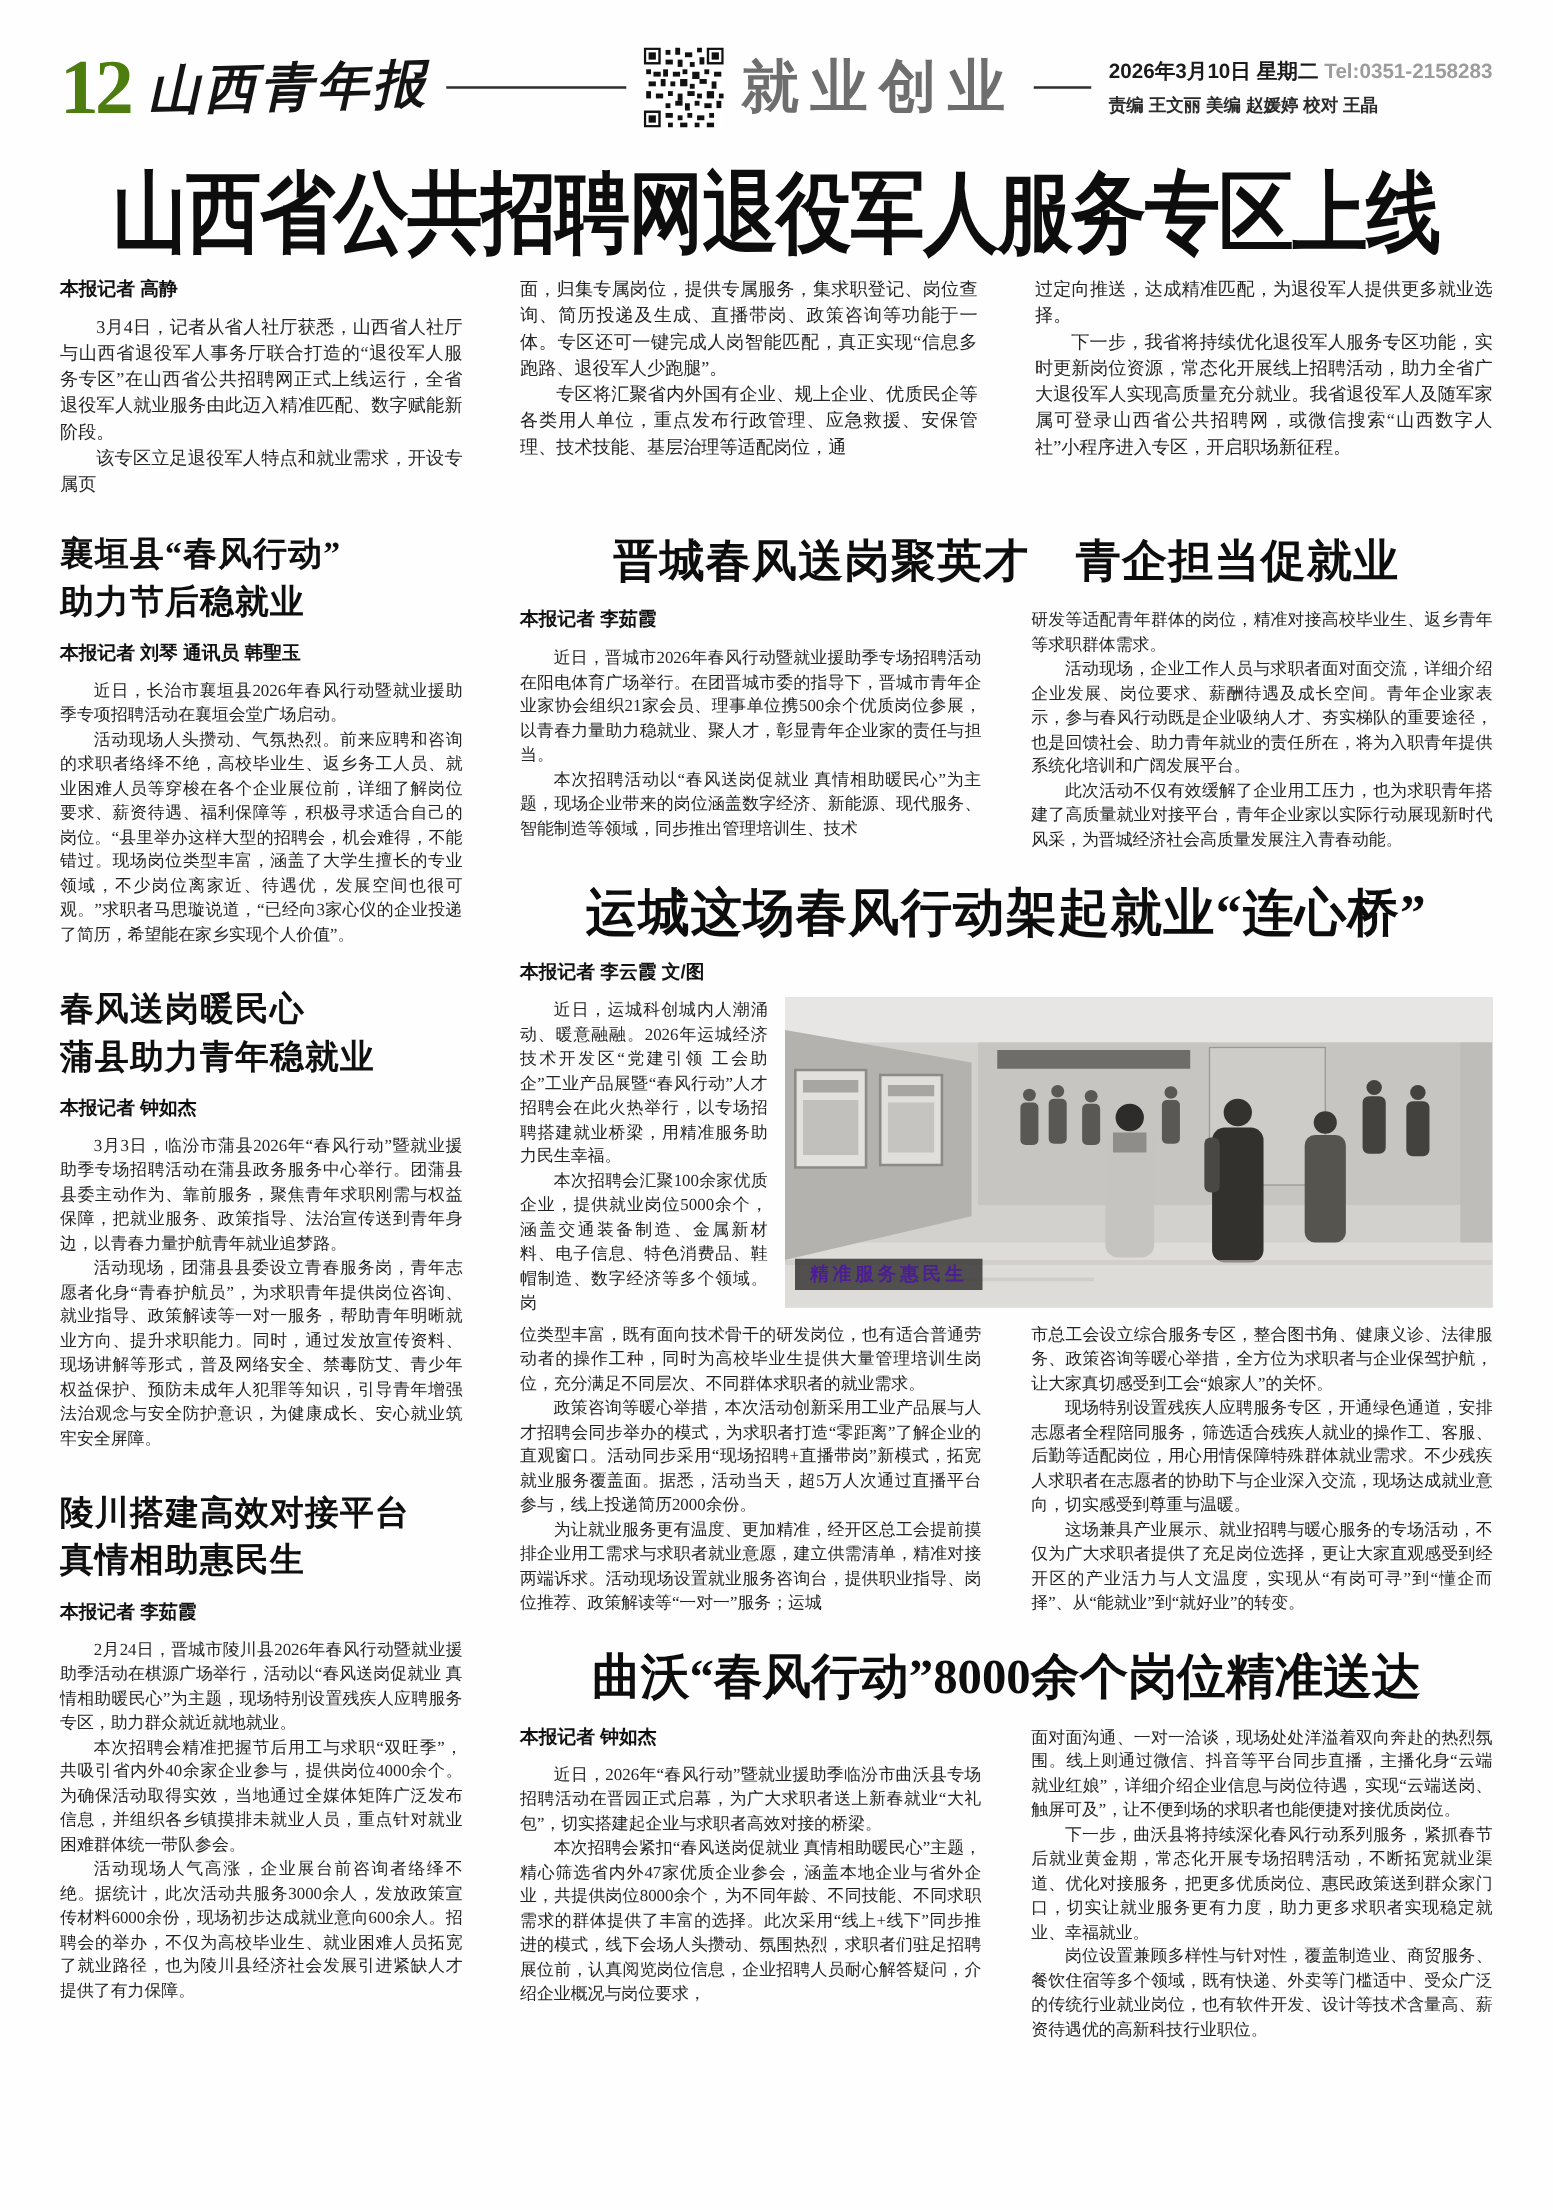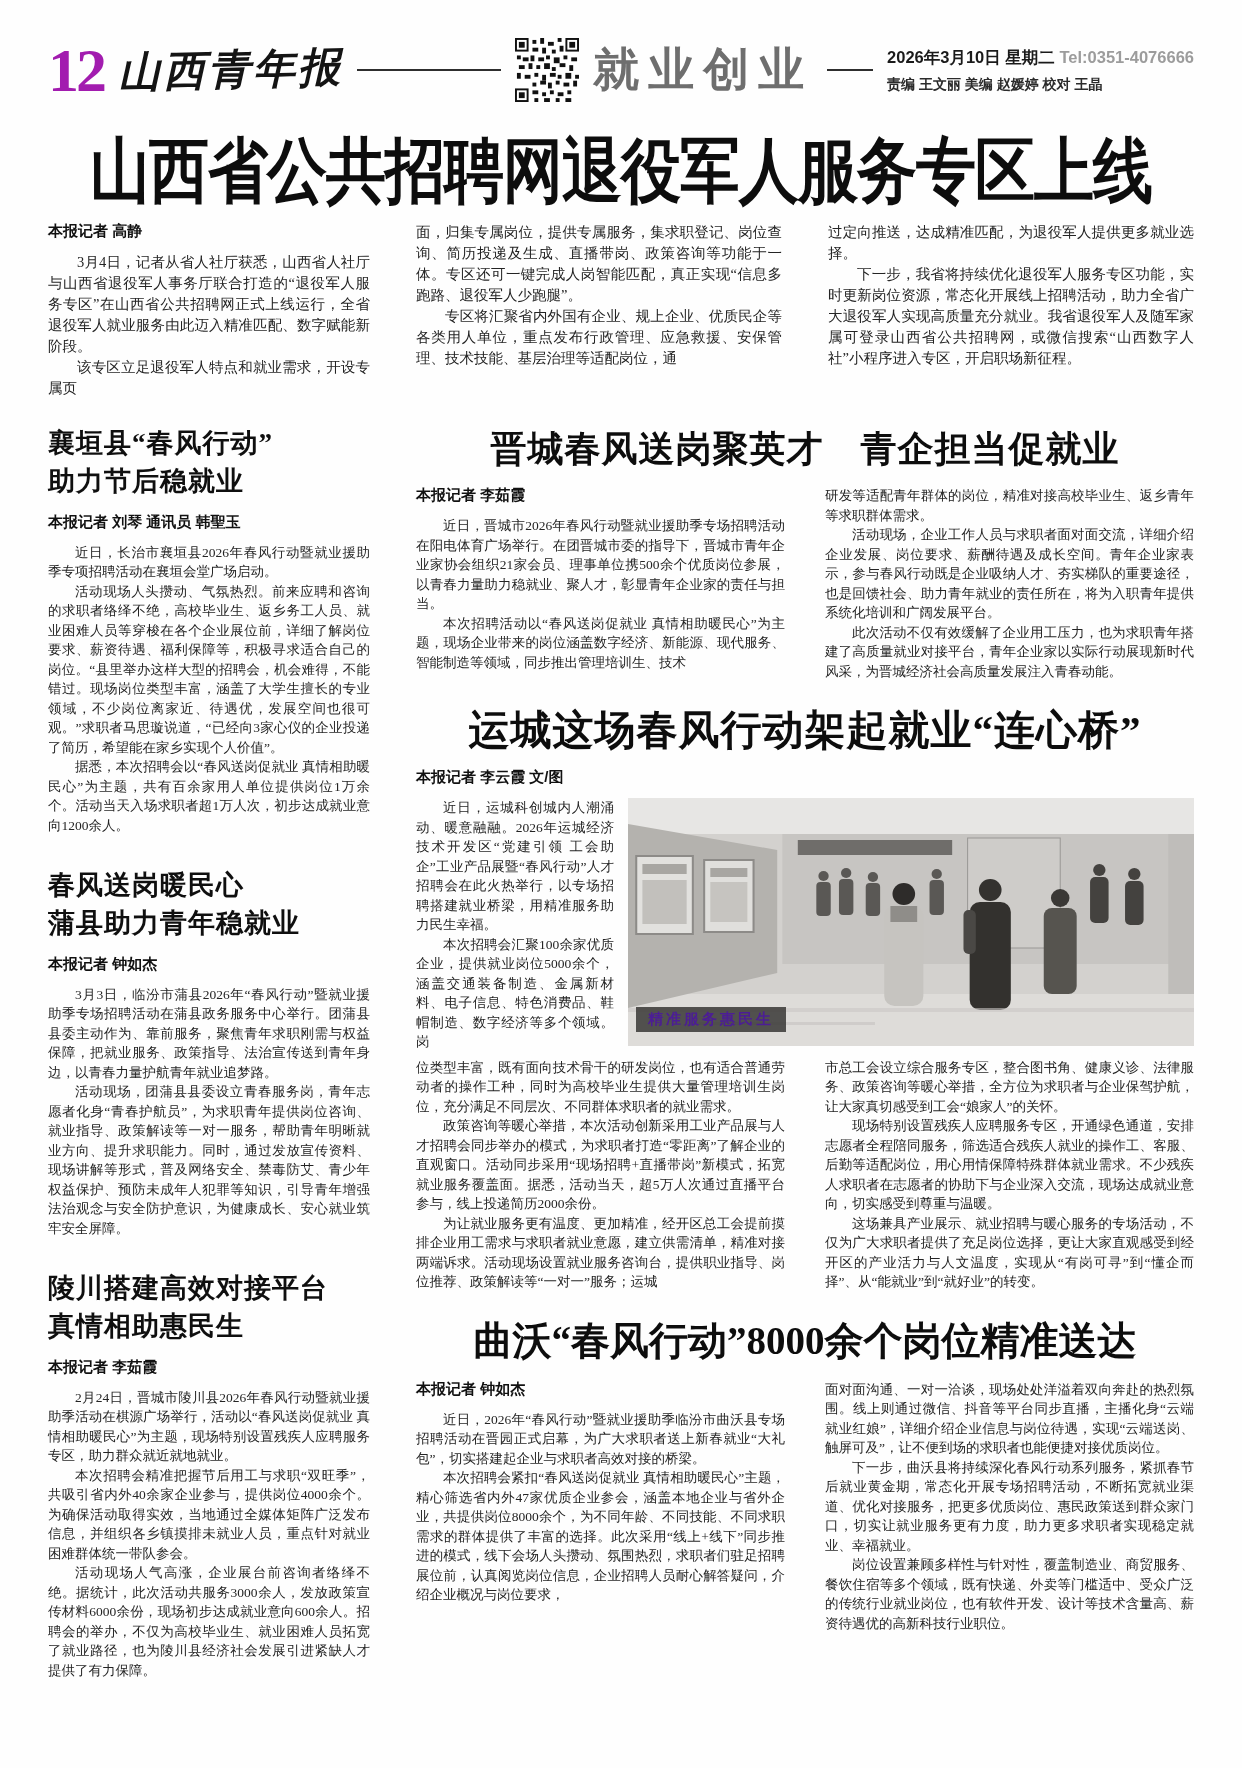--- a/index.html
+++ b/index.html
@@ -3,21 +3,21 @@
 <meta charset="utf-8">
 <style>
   html,body{margin:0;padding:0;background:#e8e8e8;}
   .page{
     width:1242px;height:1768px;margin:0 auto;background:#fefefe;
     box-sizing:border-box;padding:28px 48px 20px;position:relative;overflow:hidden;
     font-family:"Liberation Serif","DejaVu Serif",serif;color:#1e1e1e;
   }
   
   .masthead{display:flex;align-items:center;gap:14px;height:84px;}
-  .page-num{font-size:62px;font-weight:700;color:#a21caf;letter-spacing:-3px;line-height:1;}
+  .page-num{font-size:62px;font-weight:700;color:#4d7c0f;letter-spacing:-3px;line-height:1;}
   .logo{font-size:42px;font-weight:900;font-style:italic;letter-spacing:3px;white-space:nowrap;
         transform:rotate(-1.5deg);color:#141414;}
   .rule{height:2px;background:#2e2e2e;}
   .rule-long{flex:1.1;}
   .rule-short{flex:0.35;}
   .qr{width:64px;height:64px;flex:0 0 auto;}
   .section-title{font-size:46px;font-weight:900;color:#6e6e6e;letter-spacing:9px;white-space:nowrap;line-height:1;}
   .issue-info{flex:0 0 auto;min-width:258px;line-height:1.8;font-family:"Liberation Sans","DejaVu Sans",sans-serif;}
   .issue-line1{font-size:16.5px;font-weight:700;color:#1a1a1a;white-space:nowrap;}
   .issue-line1 .tel{color:#9c9c9c;font-weight:600;}
@@ -131,21 +131,21 @@
             <rect x="28" y="2" width="3" height="3"></rect>
             <rect x="2" y="28" width="3" height="3"></rect>
           </g>
       </svg>
     </div>
     <div class="section-title">就业创业</div>
     <div class="rule rule-short"></div>
     <div class="issue-info">
       <div class="issue-line1">
         <span>2026年3月10日 星期二</span>
-        <span class="tel">Tel:0351-4076666</span>
+        <span class="tel">Tel:0351-2158283</span>
       </div>
       <div class="issue-line2">责编 王文丽 美编 赵媛婷 校对 王晶</div>
     </div>
   </header>
 
   <h1 class="lead-title">山西省公共招聘网退役军人服务专区上线</h1>
 
   <section class="lead-cols">
     <div class="col">
       <div class="byline">本报记者 高静</div>
@@ -165,21 +165,20 @@
   <div class="content">
 
     <aside class="left-rail">
 
       <article class="rail-article">
         <h2 class="rail-title">襄垣县“春风行动”
 助力节后稳就业</h2>
         <div class="byline">本报记者 刘琴 通讯员 韩聖玉</div>
         <p>近日，长治市襄垣县2026年春风行动暨就业援助季专项招聘活动在襄垣会堂广场启动。</p>
         <p>活动现场人头攒动、气氛热烈。前来应聘和咨询的求职者络绎不绝，高校毕业生、返乡务工人员、就业困难人员等穿梭在各个企业展位前，详细了解岗位要求、薪资待遇、福利保障等，积极寻求适合自己的岗位。“县里举办这样大型的招聘会，机会难得，不能错过。现场岗位类型丰富，涵盖了大学生擅长的专业领域，不少岗位离家近、待遇优，发展空间也很可观。”求职者马思璇说道，“已经向3家心仪的企业投递了简历，希望能在家乡实现个人价值”。</p>
-        <p>据悉，本次招聘会以“春风送岗促就业 真情相助暖民心”为主题，共有百余家用人单位提供岗位1万余个。活动当天入场求职者超1万人次，初步达成就业意向1200余人。</p>
       </article>
 
       <article class="rail-article">
         <h2 class="rail-title">春风送岗暖民心
 蒲县助力青年稳就业</h2>
         <div class="byline">本报记者 钟如杰</div>
         <p>3月3日，临汾市蒲县2026年“春风行动”暨就业援助季专场招聘活动在蒲县政务服务中心举行。团蒲县县委主动作为、靠前服务，聚焦青年求职刚需与权益保障，把就业服务、政策指导、法治宣传送到青年身边，以青春力量护航青年就业追梦路。</p>
         <p>活动现场，团蒲县县委设立青春服务岗，青年志愿者化身“青春护航员”，为求职青年提供岗位咨询、就业指导、政策解读等一对一服务，帮助青年明晰就业方向、提升求职能力。同时，通过发放宣传资料、现场讲解等形式，普及网络安全、禁毒防艾、青少年权益保护、预防未成年人犯罪等知识，引导青年增强法治观念与安全防护意识，为健康成长、安心就业筑牢安全屏障。</p>
       </article>
 

